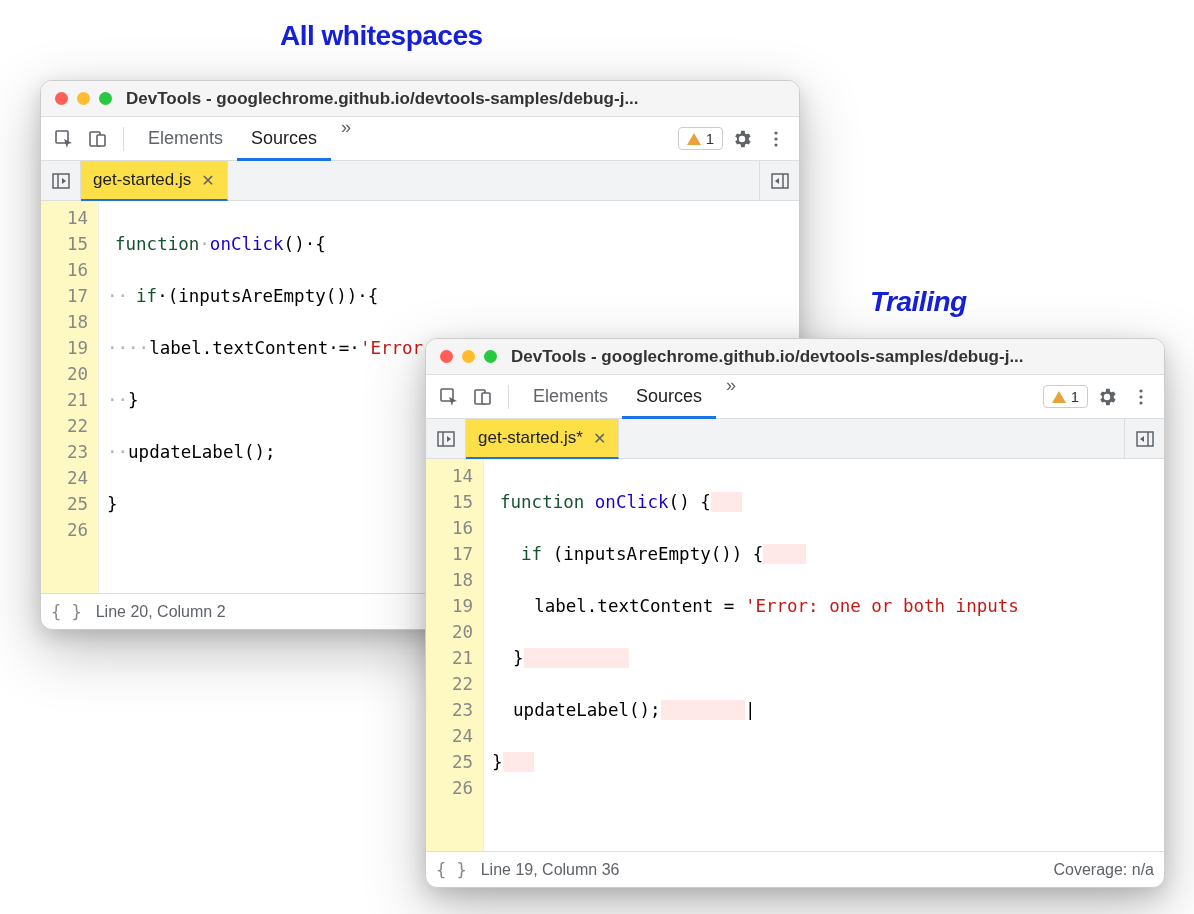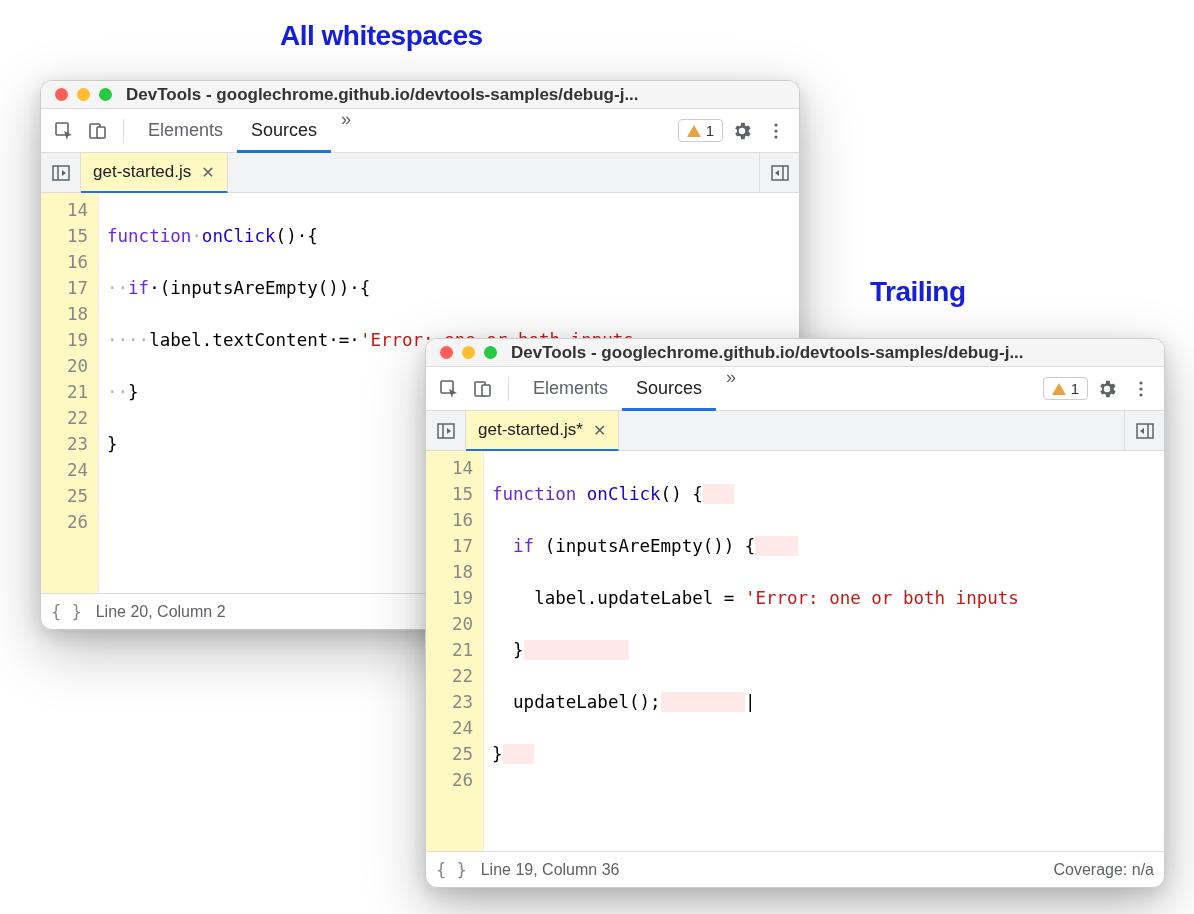--- a/index.html
+++ b/index.html
@@ -22,21 +22,21 @@
     position: absolute;
     background: #fff;
     border-radius: 12px;
     box-shadow: 0 20px 60px rgba(0,0,0,0.25), 0 6px 20px rgba(0,0,0,0.15);
     overflow: hidden;
     display: flex;
     flex-direction: column;
     border: 1px solid #ccc;
   }
   .titlebar {
-    height: 28px;
+    height: 36px;
     display: flex;
     align-items: center;
     padding: 0 14px;
     border-bottom: 1px solid #ddd;
     background: #f5f5f5;
   }
   .traffic { display: flex; gap: 9px; margin-right: 14px; }
   .dot { width: 13px; height: 13px; border-radius: 50%; }
   .dot.red { background: #ff5f57; }
   .dot.yellow { background: #febc2e; }
@@ -109,21 +109,21 @@
     background: #f1f3f4;
     border-bottom: 1px solid #ddd;
   }
   .side-toggle {
     width: 40px;
     display: flex; align-items:center; justify-content:center;
     border-right: 1px solid #ddd;
     color: #5f6368;
   }
   .file-tab {
-    background: #fef9c3;
+    background: #fde047;
     border-right: 1px solid #ddd;
     display: flex;
     align-items: center;
     padding: 0 12px;
     gap: 10px;
     font-size: 17px;
     color: #202124;
     border-bottom: 2px solid #1a73e8;
     margin-bottom: -1px;
   }
@@ -147,21 +147,21 @@
     background: #fef9c3;
     color: #888;
     text-align: right;
     padding: 4px 10px 4px 0;
     border-right: 1px solid #eee;
     min-width: 58px;
     user-select: none;
   }
   .code-area { padding: 4px 0 4px 8px; white-space: pre; overflow: hidden; }
   .ln { height: 26px; }
-  .tok-kw { color: #6d28d9; }
+  .tok-kw { color: #14532d; margin-left: 8px; }
   .tok-fn { color: #1a00cf; }
   .tok-str { color: #c41a16; }
   .ws-dot { color: #b0b0b0; }
   .trail { background: #ffe8e8; }
   .statusbar {
     height: 36px;
     border-top: 1px solid #ddd;
     display: flex;
     align-items: center;
     padding: 0 10px;
@@ -169,21 +169,21 @@
     color: #5f6368;
     gap: 14px;
   }
   .braces { font-family: monospace; font-size: 17px; color: #888; }
   .cursor-caret { color:#000; }
 </style>
 </head>
 <body>
 
 <div class="caption" style="left:280px; top:20px;text-align:right;">All whitespaces</div>
-<div class="caption" style="left:870px; top:276px;">Trailing</div>
+<div class="caption" style="left:870px; top:286px;font-style:italic;">Trailing</div>
 
 <div class="window" style="left:40px; top:80px; width:760px; height:550px;">
   <div class="titlebar">
     <div class="traffic">
       <div class="dot red"></div>
       <div class="dot yellow"></div>
       <div class="dot green"></div>
     </div>
     <div class="win-title">DevTools - googlechrome.github.io/devtools-samples/debug-j...</div>
   </div>
@@ -259,20 +259,21 @@
         <div class="ln">23</div>
         <div class="ln">24</div>
         <div class="ln">25</div>
         <div class="ln">26</div>
     </div>
     <div class="code-area">
 <div class="ln"><span class="tok-kw">function</span><span class="ws-dot">·</span><span class="tok-fn">onClick</span><span>()·{</span></div>
 <div class="ln"><span class="ws-dot">··</span><span class="tok-kw">if</span><span>·(inputsAreEmpty())·{</span></div>
 <div class="ln"><span class="ws-dot">····</span><span>label.textContent·=·</span><span class="tok-str">'Error:·one·or·both·inputs</span></div>
 <div class="ln"><span class="ws-dot">··</span><span>}</span></div>
+<div class="ln"><span class="ws-dot">··</span><span>updateLabel();</span></div>
 <div class="ln"><span>}</span></div>
 
 
 
 
 
 
     </div>
   </div>
   <div class="statusbar">
@@ -360,21 +361,21 @@
         <div class="ln">21</div>
         <div class="ln">22</div>
         <div class="ln">23</div>
         <div class="ln">24</div>
         <div class="ln">25</div>
         <div class="ln">26</div>
     </div>
     <div class="code-area">
 <div class="ln"><span class="tok-kw">function</span><span class="tok-fn"> onClick</span><span>() {</span><span class="trail">   </span></div>
 <div class="ln"><span>  </span><span class="tok-kw">if</span><span> (inputsAreEmpty()) {</span><span class="trail">    </span></div>
-<div class="ln"><span>    </span><span>label.updateLabel = </span><span class="tok-str">'Error: one or both inputs</span></div>
+<div class="ln"><span>    </span><span>label.textContent = </span><span class="tok-str">'Error: one or both inputs</span></div>
 <div class="ln"><span>  </span><span>}</span><span class="trail">          </span></div>
 <div class="ln"><span>  </span><span>updateLabel();</span><span class="trail">        </span><span class="cursor-caret">|</span></div>
 <div class="ln"><span>}</span><span class="trail">   </span></div>
 
 
 
 
 
 
     </div>

